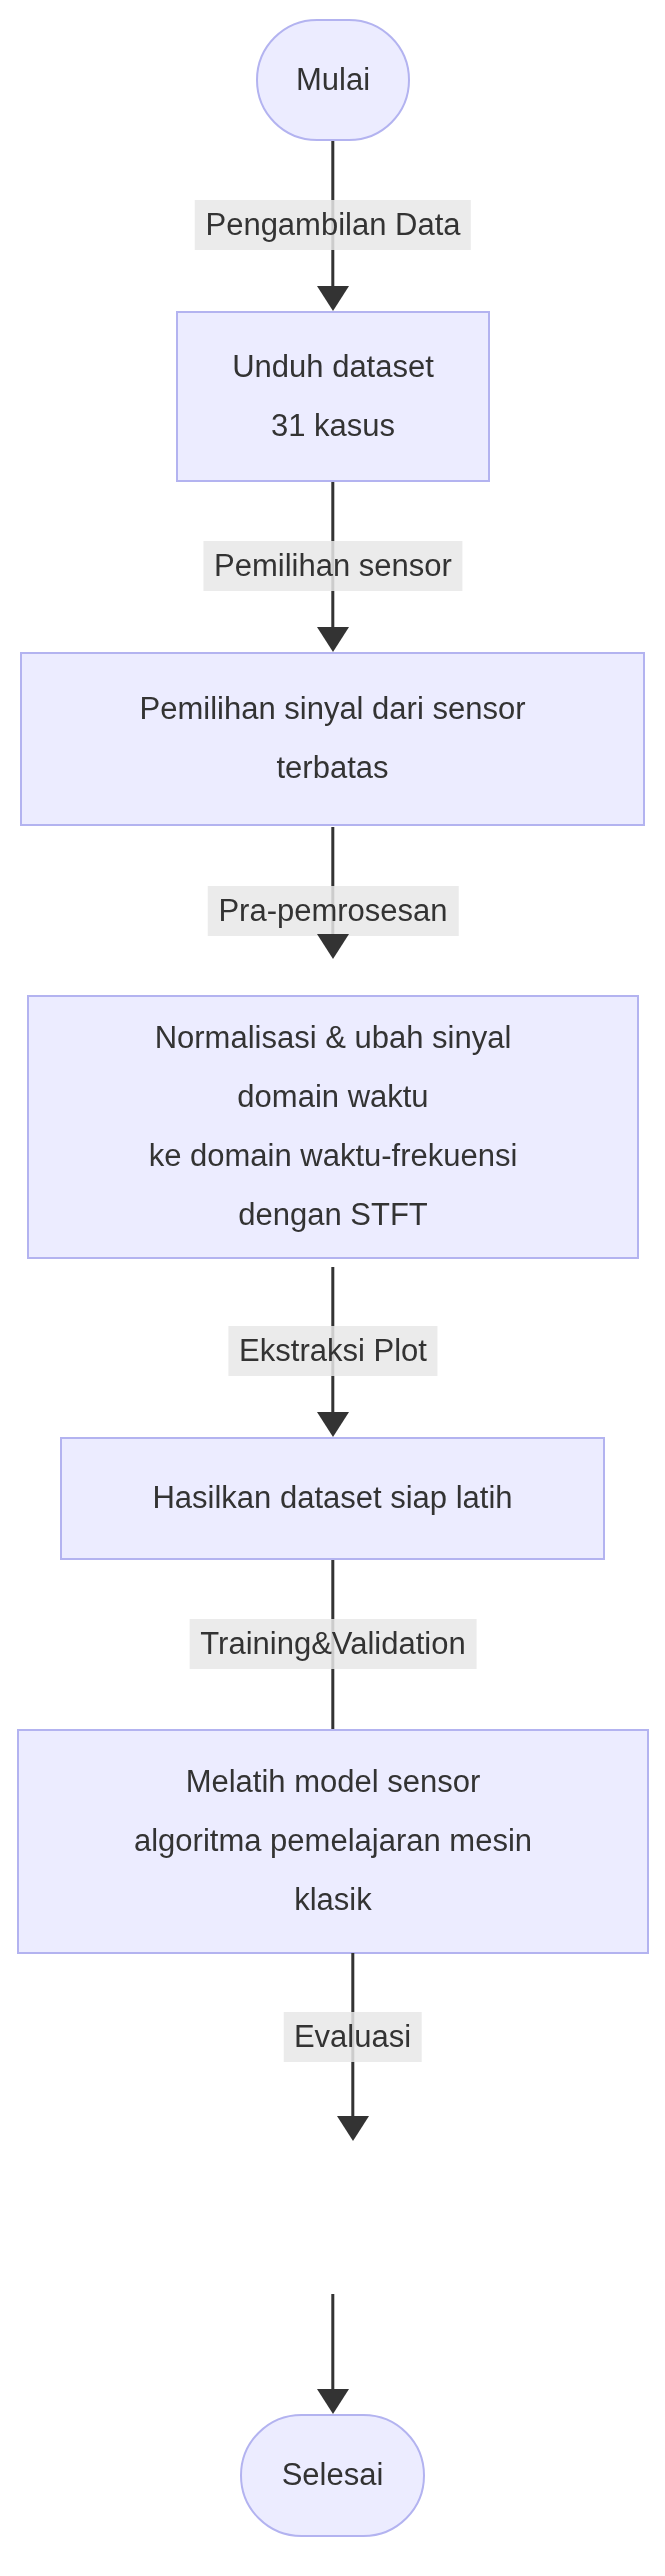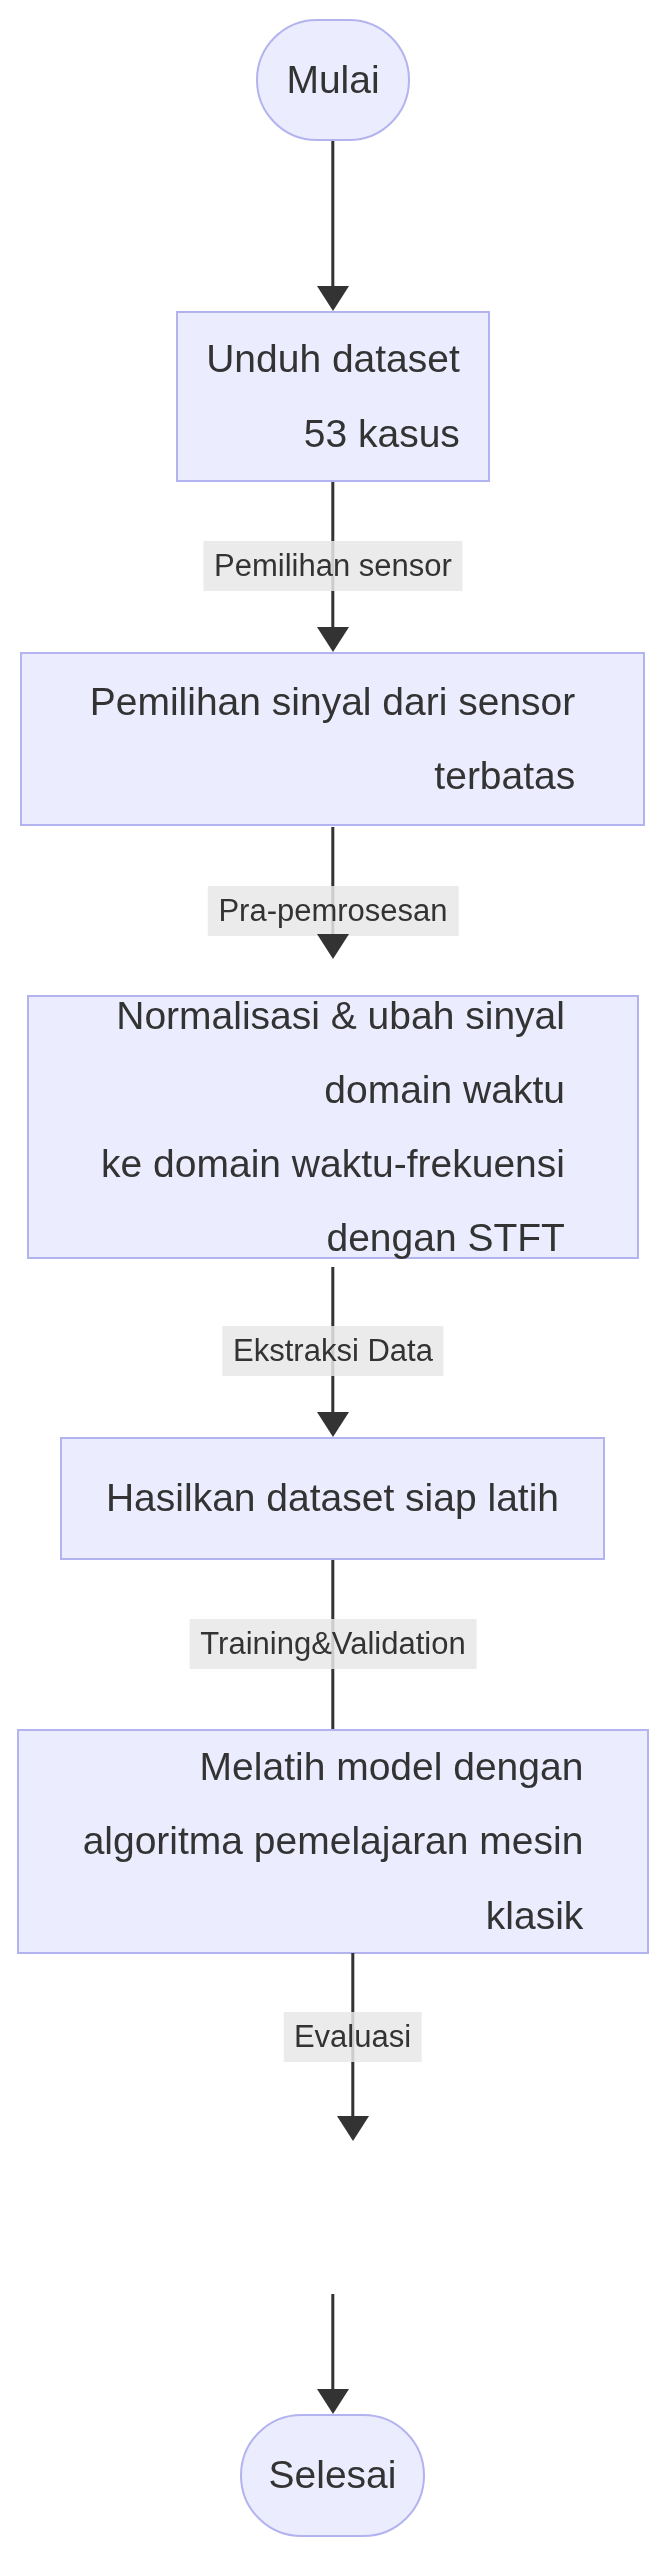--- a/index.html
+++ b/index.html
@@ -17,22 +17,22 @@
     overflow: hidden;
   }
   .node {
     position: absolute;
     box-sizing: border-box;
     background: var(--node-fill, #ECECFF);
     border: 2.7px solid var(--node-border, #b3b3f0);
     display: flex;
     align-items: center;
     justify-content: center;
-    text-align: right;
-    font-size: 39px;
+    text-align: center;
+    font-size: 31px;
     line-height: 1.9;
     white-space: pre-line;
     color: var(--text-color, #333333);
   }
   .stadium {
     border-radius: 670px;
   }
   .connector {
     position: absolute;
     left: 0;
@@ -90,25 +90,26 @@
 </style>
 </head>
 <body>
 
 <div class="diagram-root">
 
   <div id="node-mulai" class="node stadium">Mulai</div>
 
   <div id="conn-1" class="connector">
     <div class="flow-line"></div>
+    <div class="edge-label">Pengambilan Data</div>
     <div class="arrowhead"></div>
   </div>
 
   <div id="node-unduh" class="node">Unduh dataset
-53 kasus</div>
+31 kasus</div>
 
   <div id="conn-2" class="connector">
     <div class="flow-line"></div>
     <div class="edge-label">Pemilihan sensor</div>
     <div class="arrowhead"></div>
   </div>
 
   <div id="node-pemilihan" class="node">Pemilihan sinyal dari sensor
 terbatas</div>
 
@@ -118,33 +119,33 @@
     <div class="arrowhead"></div>
   </div>
 
   <div id="node-normalisasi" class="node">Normalisasi &amp; ubah sinyal
 domain waktu
 ke domain waktu-frekuensi
 dengan STFT</div>
 
   <div id="conn-4" class="connector">
     <div class="flow-line"></div>
-    <div class="edge-label">Ekstraksi Data</div>
+    <div class="edge-label">Ekstraksi Plot</div>
     <div class="arrowhead"></div>
   </div>
 
   <div id="node-hasilkan" class="node">Hasilkan dataset siap latih</div>
 
   <div id="conn-5" class="connector">
     <div class="flow-line"></div>
     <div class="edge-label">Training&amp;Validation</div>
     <div class="arrowhead"></div>
   </div>
 
-  <div id="node-melatih" class="node">Melatih model dengan
+  <div id="node-melatih" class="node">Melatih model sensor
 algoritma pemelajaran mesin
 klasik</div>
 
   <div id="conn-6" class="connector">
     <div class="flow-line"></div>
     <div class="edge-label">Evaluasi</div>
     <div class="arrowhead"></div>
   </div>
 
 

